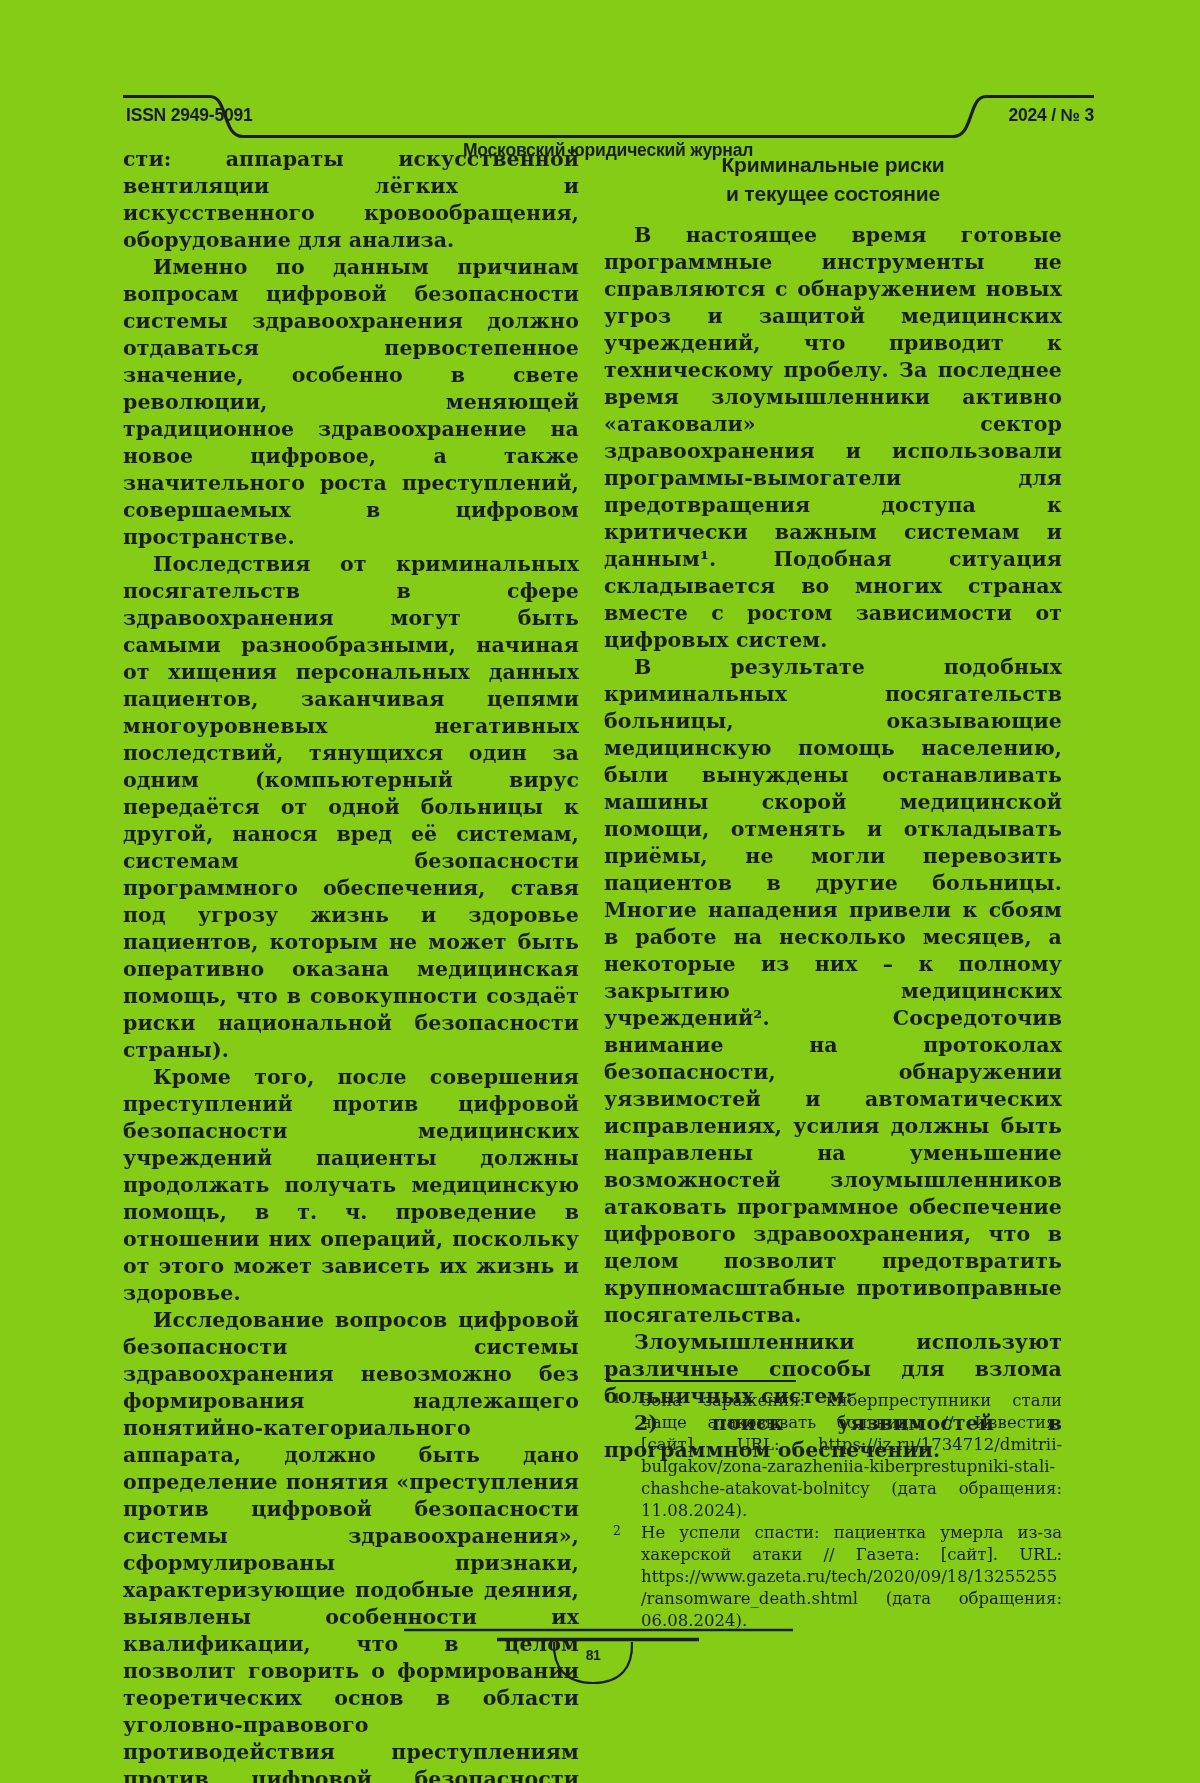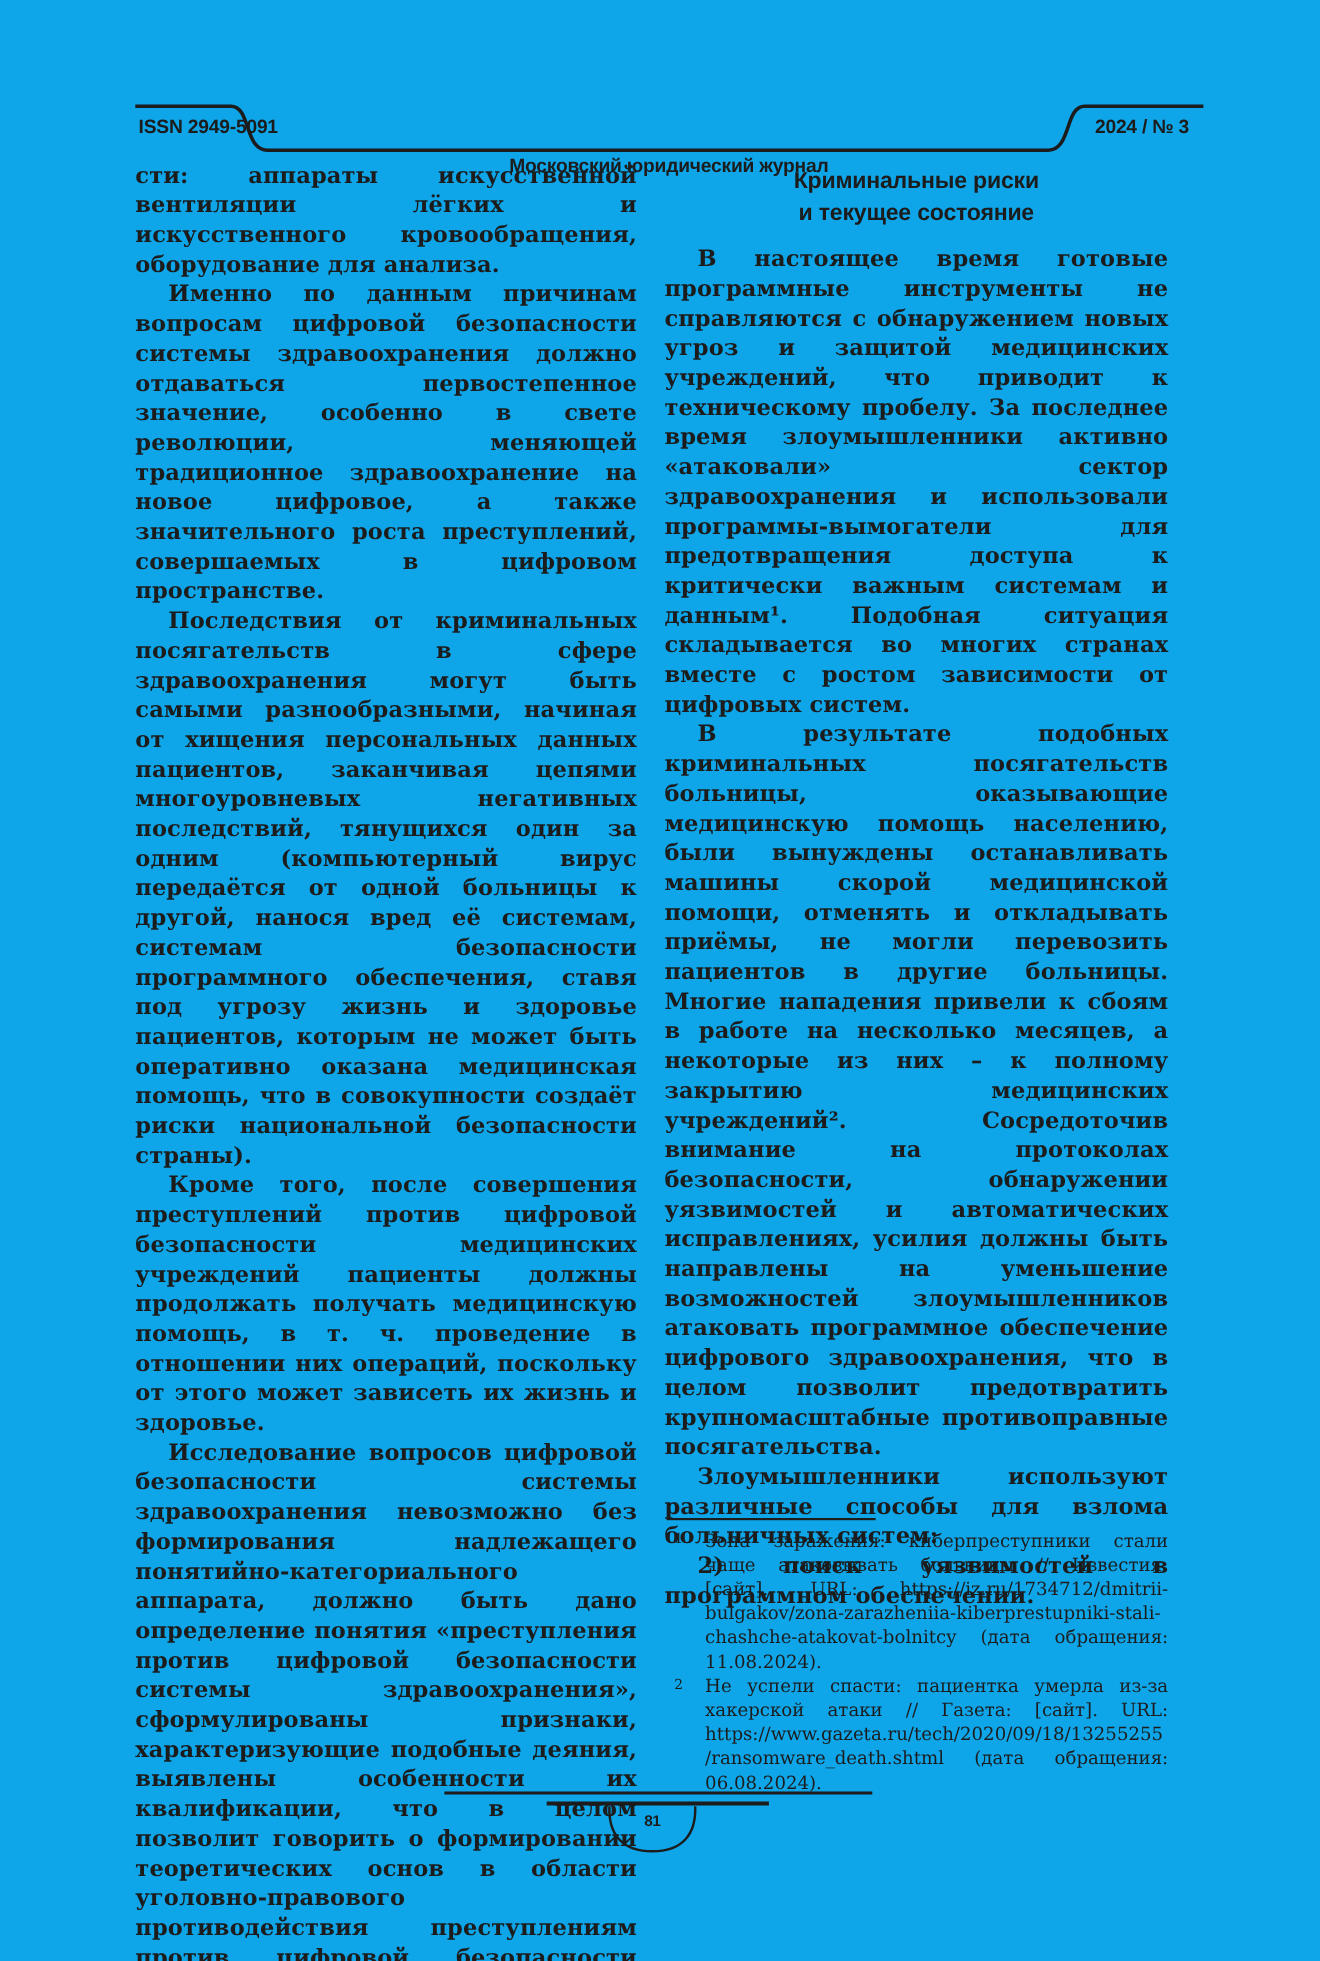--- a/index.html
+++ b/index.html
@@ -1,36 +1,36 @@
 <!DOCTYPE html>
 <html lang="ru"><head>
 <meta charset="utf-8">
 <style>
   html,body{margin:0;padding:0;background:#e8e8e8;}
   .page{
     position:relative;
     width:1200px;height:1783px;
-    background:#0ea5e9;
+    background:#84cc16;
     margin:0 auto;
     overflow:hidden;
     font-family:"DejaVu Serif", serif;
     color:#1c1c1c;
   }
   svg.deco{position:absolute;left:0;top:0;pointer-events:none;}
 
   
   .hdr-text{
     position:absolute;top:103px;height:24px;
     font-family:"Liberation Sans", sans-serif;
     font-weight:bold;font-size:17.5px;line-height:24px;
     letter-spacing:-0.2px;color:#1c1c1c;white-space:nowrap;
   }
   .hdr-issn{left:126px;}
   .hdr-title{left:256px;right:240px;text-align:center;margin-top:35px;}
-  .hdr-issue{right:119px;text-align:center;}
+  .hdr-issue{right:106px;text-align:center;}
 
   
   .col{
     position:absolute;top:146px;
     font-size:20.5px;line-height:27px;
     text-align:justify;
     letter-spacing:0.1px;
     color:#1c1c1c;
   }
   .col-left{left:123px;width:456px;}

